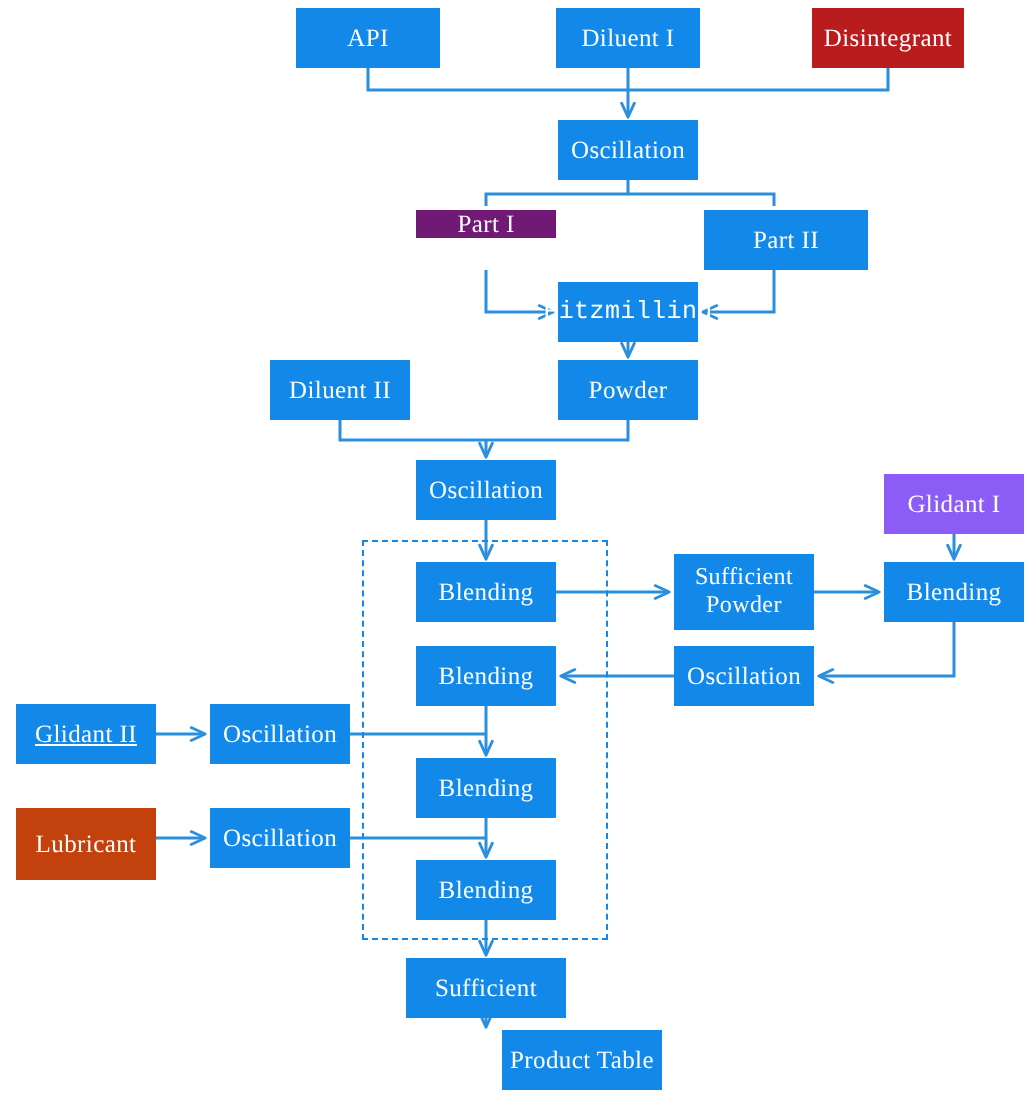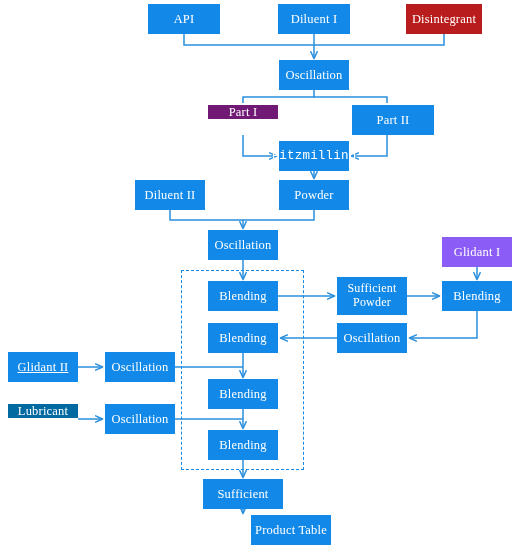--- a/index.html
+++ b/index.html
@@ -121,20 +121,20 @@
   <div class="node" id="n-oscillation2" style="left: 208px; top: 230px; width: 70px; height: 30px; background: rgb(18, 137, 232); color: rgb(255, 255, 255);">Oscillation</div>
   <div class="node" id="n-blending1" style="left: 208px; top: 281px; width: 70px; height: 30px; background: rgb(18, 137, 232); color: rgb(255, 255, 255);">Blending</div>
   <div class="node two-line" id="n-sufficient" style="left: 337px; top: 277px; width: 70px; height: 38px; background: rgb(18, 137, 232); color: rgb(255, 255, 255);">Sufficient
 Powder</div>
   <div class="node" id="n-glidant1" style="left: 442px; top: 237px; width: 70px; height: 30px; background: #8b5cf6; color: rgb(255, 255, 255);">Glidant I</div>
   <div class="node" id="n-blending_r" style="left: 442px; top: 281px; width: 70px; height: 30px; background: rgb(18, 137, 232); color: rgb(255, 255, 255);">Blending</div>
   <div class="node" id="n-oscillation_r" style="left: 337px; top: 323px; width: 70px; height: 30px; background: rgb(18, 137, 232); color: rgb(255, 255, 255);">Oscillation</div>
   <div class="node" id="n-blending2" style="left: 208px; top: 323px; width: 70px; height: 30px; background: rgb(18, 137, 232); color: rgb(255, 255, 255);">Blending</div>
   <div class="node" id="n-glidant2" style="left: 8px; top: 352px; width: 70px; height: 30px; background: rgb(18, 137, 232); color: rgb(255, 255, 255); text-decoration: underline;">Glidant II</div>
   <div class="node" id="n-oscillation_g" style="left: 105px; top: 352px; width: 70px; height: 30px; background: rgb(18, 137, 232); color: rgb(255, 255, 255);">Oscillation</div>
-  <div class="node" id="n-lubricant" style="left: 8px; top: 404px; width: 70px; height: 14px; background: #0369a1; color: rgb(255, 255, 255);">Lubricant</div>
+  <div class="node" id="n-lubricant" style="left: 8px; top: 404px; width: 70px; height: 36px; background: #c2410c; color: rgb(255, 255, 255);">Lubricant</div>
   <div class="node" id="n-oscillation_l" style="left: 105px; top: 404px; width: 70px; height: 30px; background: rgb(18, 137, 232); color: rgb(255, 255, 255);">Oscillation</div>
   <div class="node" id="n-blending3" style="left: 208px; top: 379px; width: 70px; height: 30px; background: rgb(18, 137, 232); color: rgb(255, 255, 255);">Blending</div>
   <div class="node" id="n-blending4" style="left: 208px; top: 430px; width: 70px; height: 30px; background: rgb(18, 137, 232); color: rgb(255, 255, 255);">Blending</div>
   <div class="node" id="n-compression" style="left: 203px; top: 479px; width: 80px; height: 30px; background: rgb(18, 137, 232); color: rgb(255, 255, 255);">Sufficient</div>
   <div class="node" id="n-product_table" style="left: 203px; top: 515px; width: 80px; height: 30px; background: rgb(18, 137, 232); color: rgb(255, 255, 255); margin-left: 48px;">Product Table</div>
 
 </div>
 
 </body></html>

